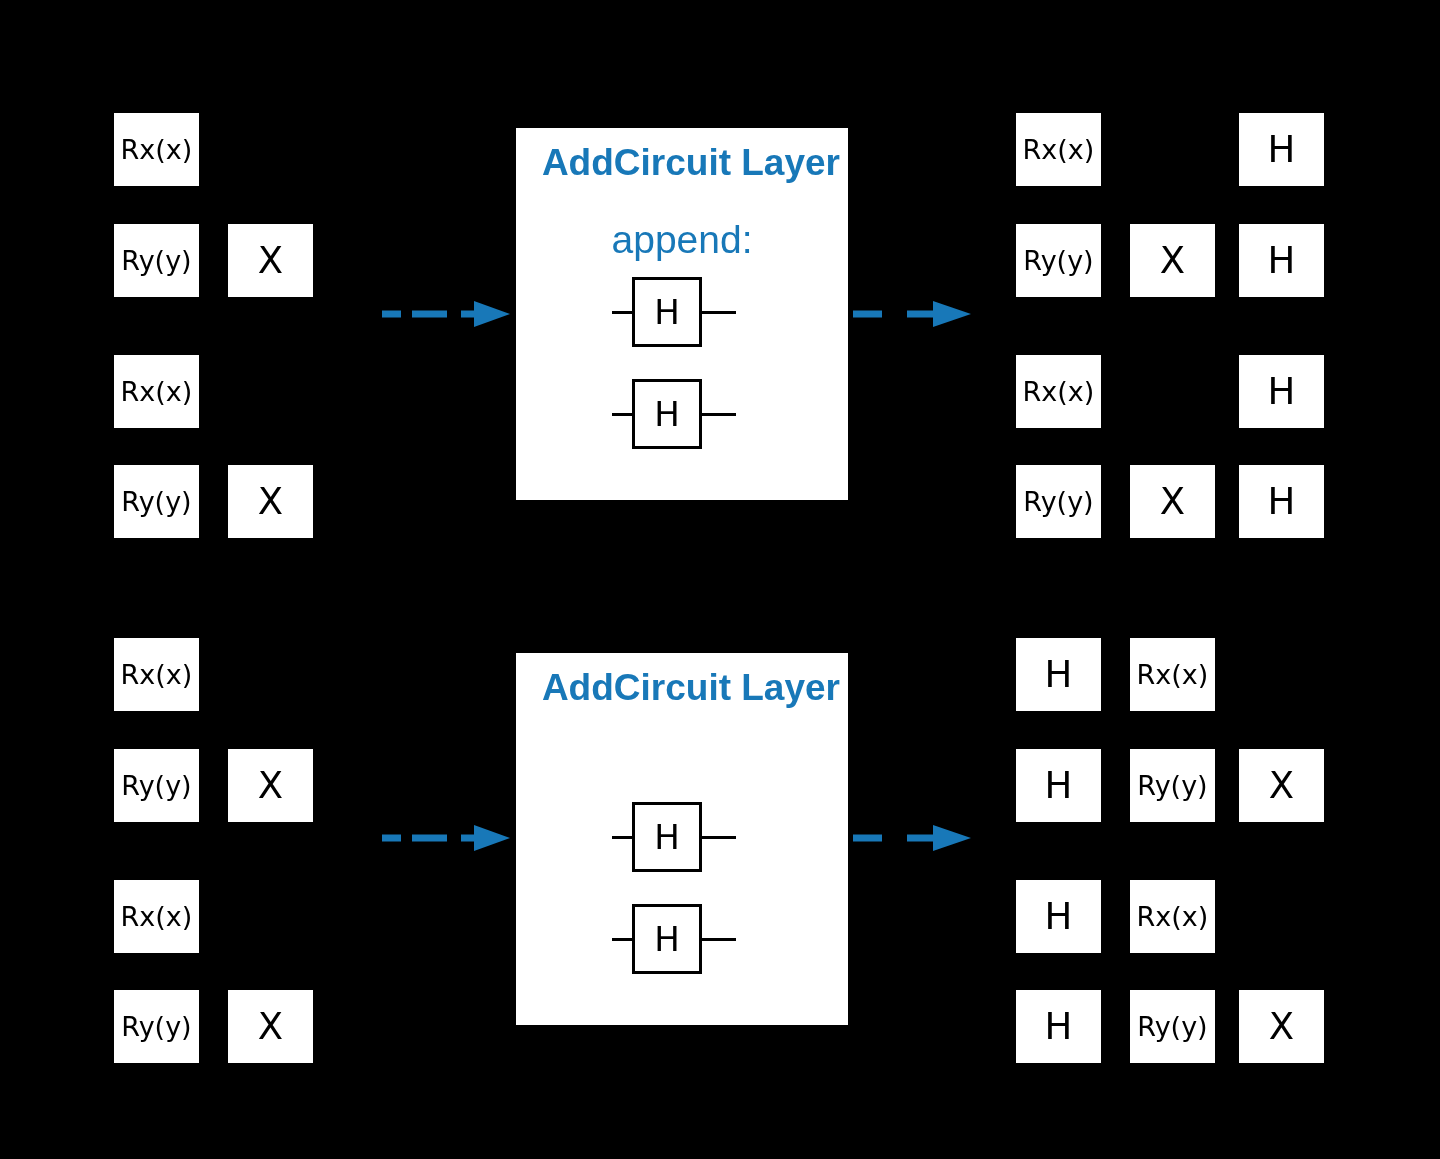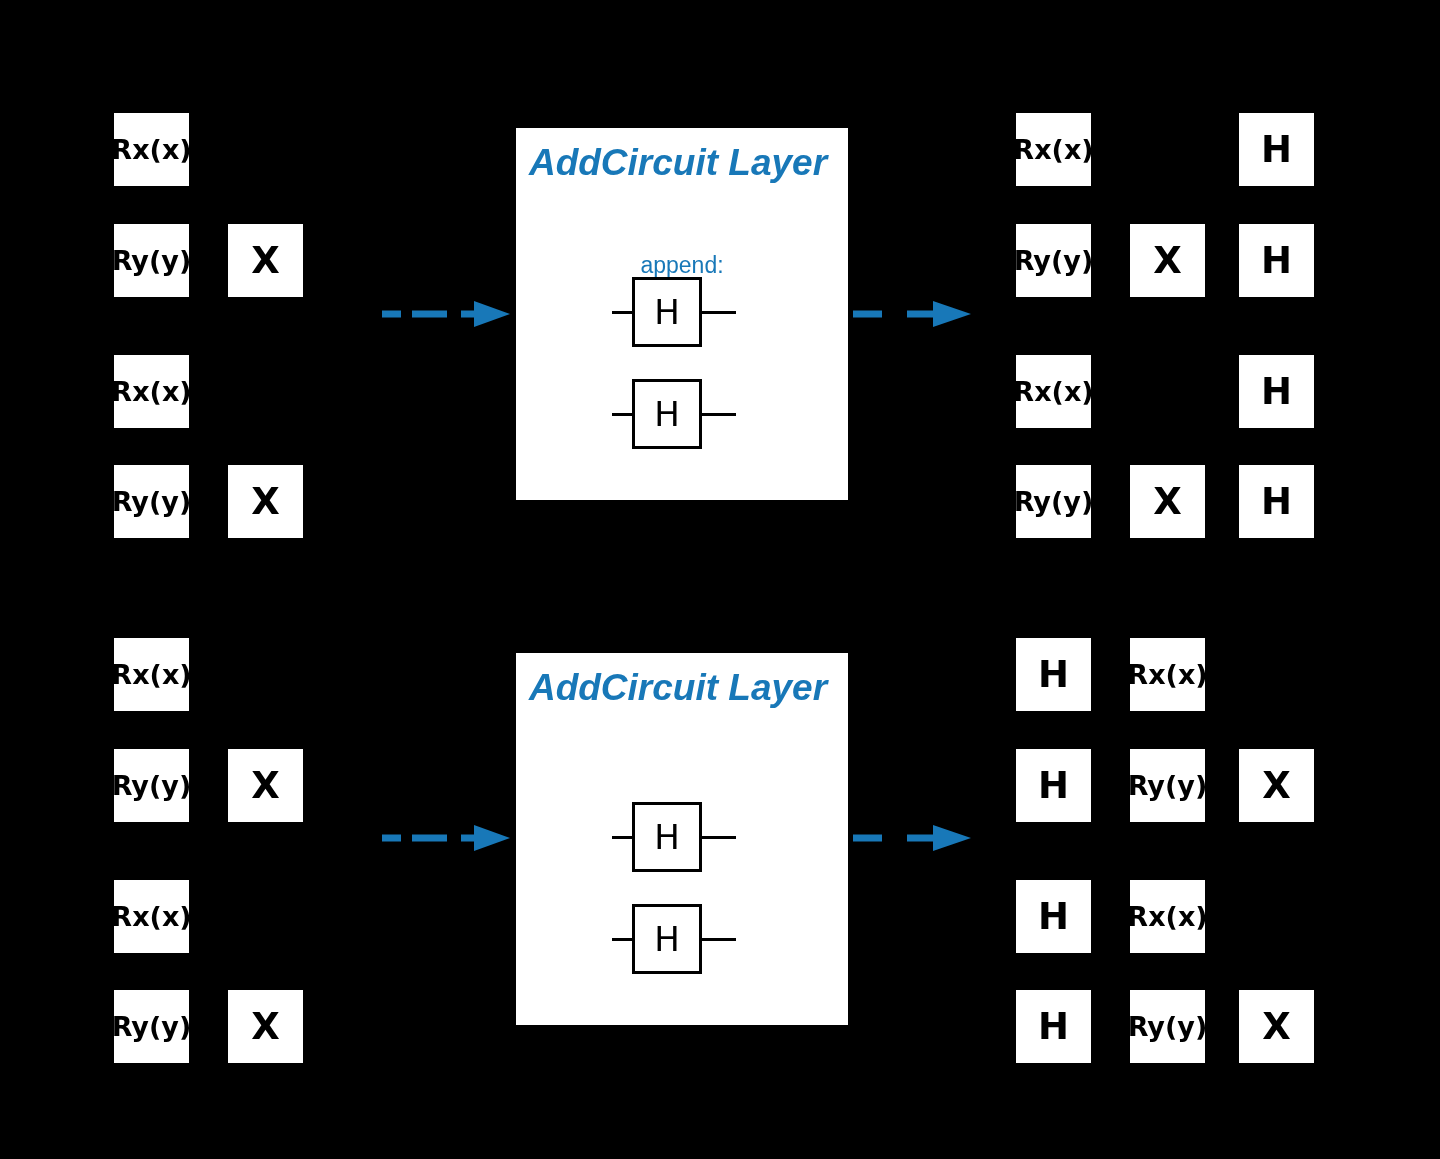--- a/index.html
+++ b/index.html
@@ -15,63 +15,60 @@
     overflow: hidden;
     font-family: "DejaVu Sans", sans-serif;
   }
   .circuit {
     position: absolute;
     width: 300px;
     height: 430px;
   }
   .gate {
     position: absolute;
-    width: 75px;
+    width: 85px;
     height: 73px;
     background: var(--gate-fill, #ffffff);
     color: var(--gate-text, #000000);
     display: flex;
     align-items: center;
     justify-content: center;
     font-size: 27px;
     font-family: "DejaVu Sans", sans-serif;
-    font-weight: bold;
   }
   .gate.single {
     font-size: 37px;
   }
   .panel {
     position: absolute;
     left: 516px;
     width: 332px;
     height: 372px;
     background: #ffffff;
   }
   .panel-title {
     position: absolute;
     top: 14px;
     left: 0;
     right: 8px;
-    text-align: center;
+    text-align: right;
     font-family: "Liberation Sans", sans-serif;
     font-weight: bold;
     font-size: 37px;
     color: var(--accent, #1878b8);
-    font-style: italic;
   }
   .panel-mode {
     position: absolute;
     top: 90px;
     left: 0;
     right: 0;
     text-align: center;
     font-family: "Liberation Sans", sans-serif;
-    font-size: 23px;
+    font-size: 39px;
     color: var(--accent, #1878b8);
-    margin-top: 34px;
   }
   .wiregate {
     position: absolute;
     left: 96px;
     display: flex;
     align-items: center;
     height: 70px;
   }
   .wire {
     height: 3px;

